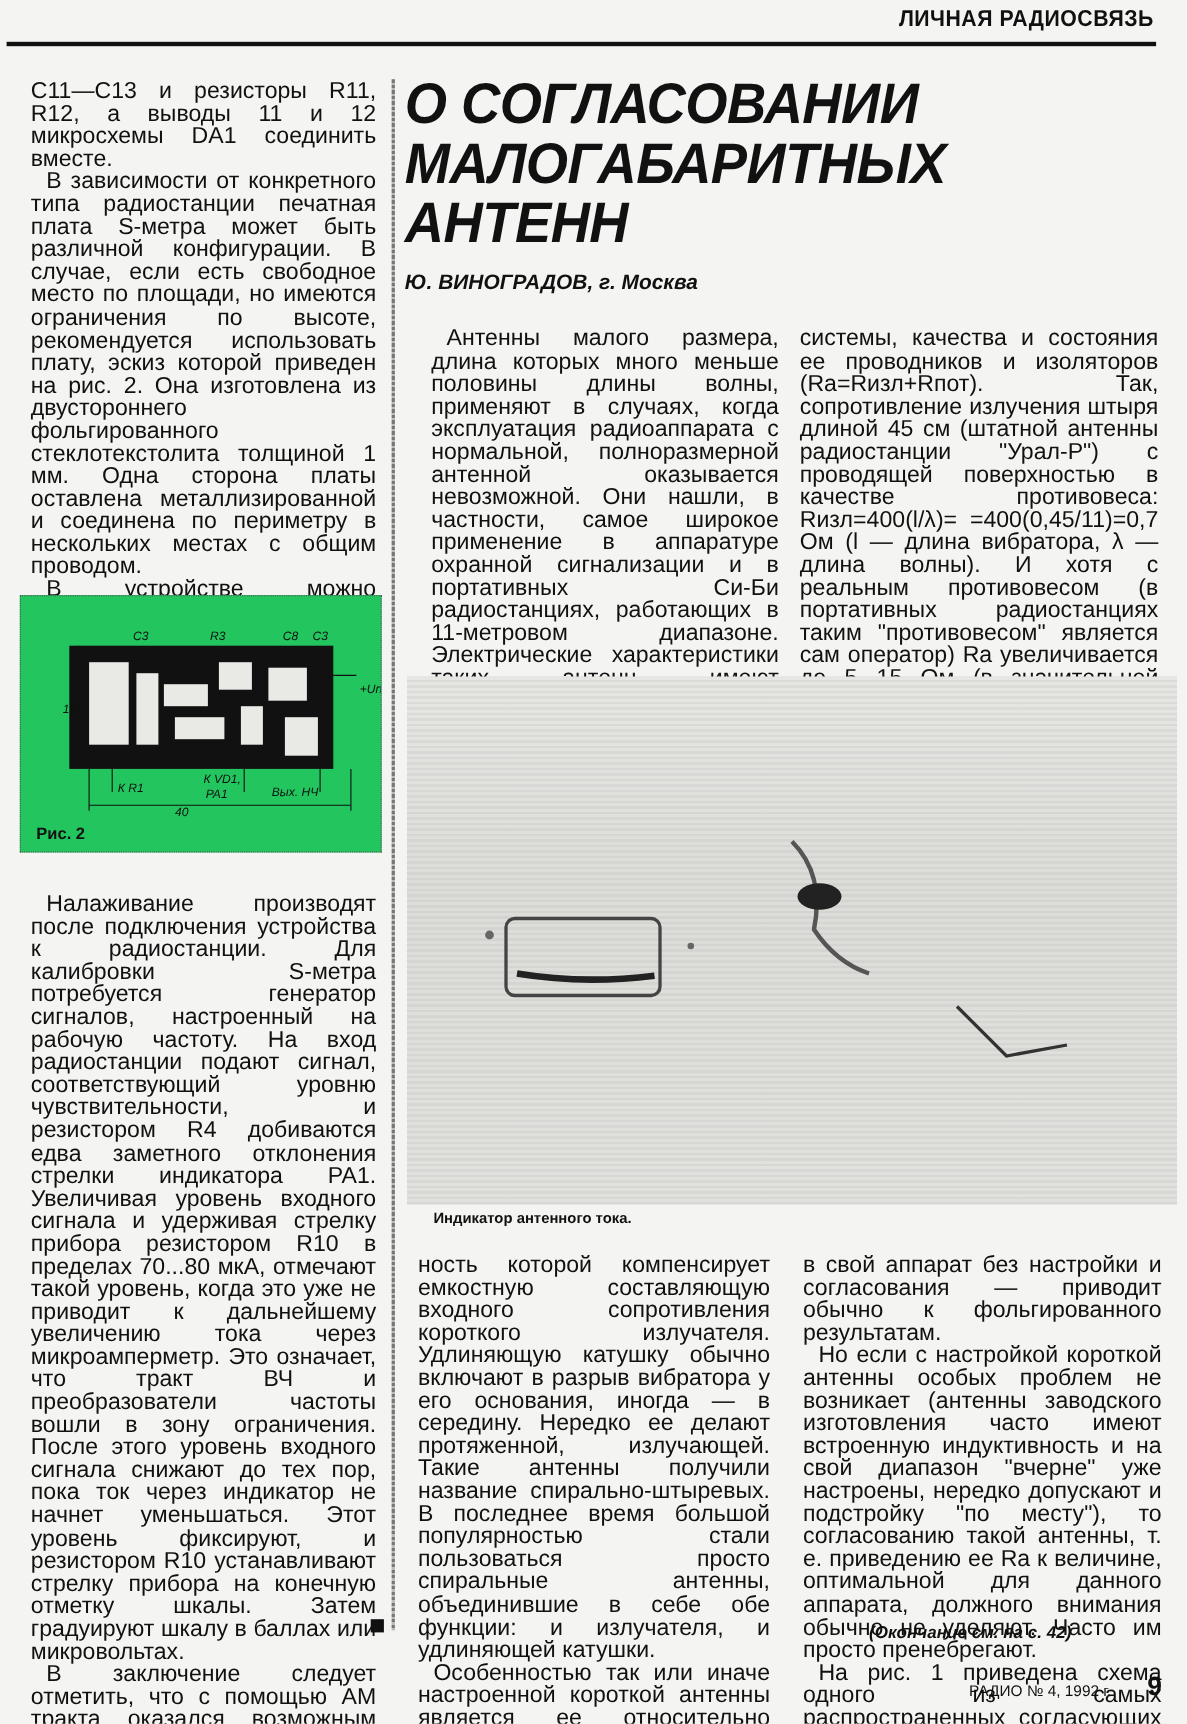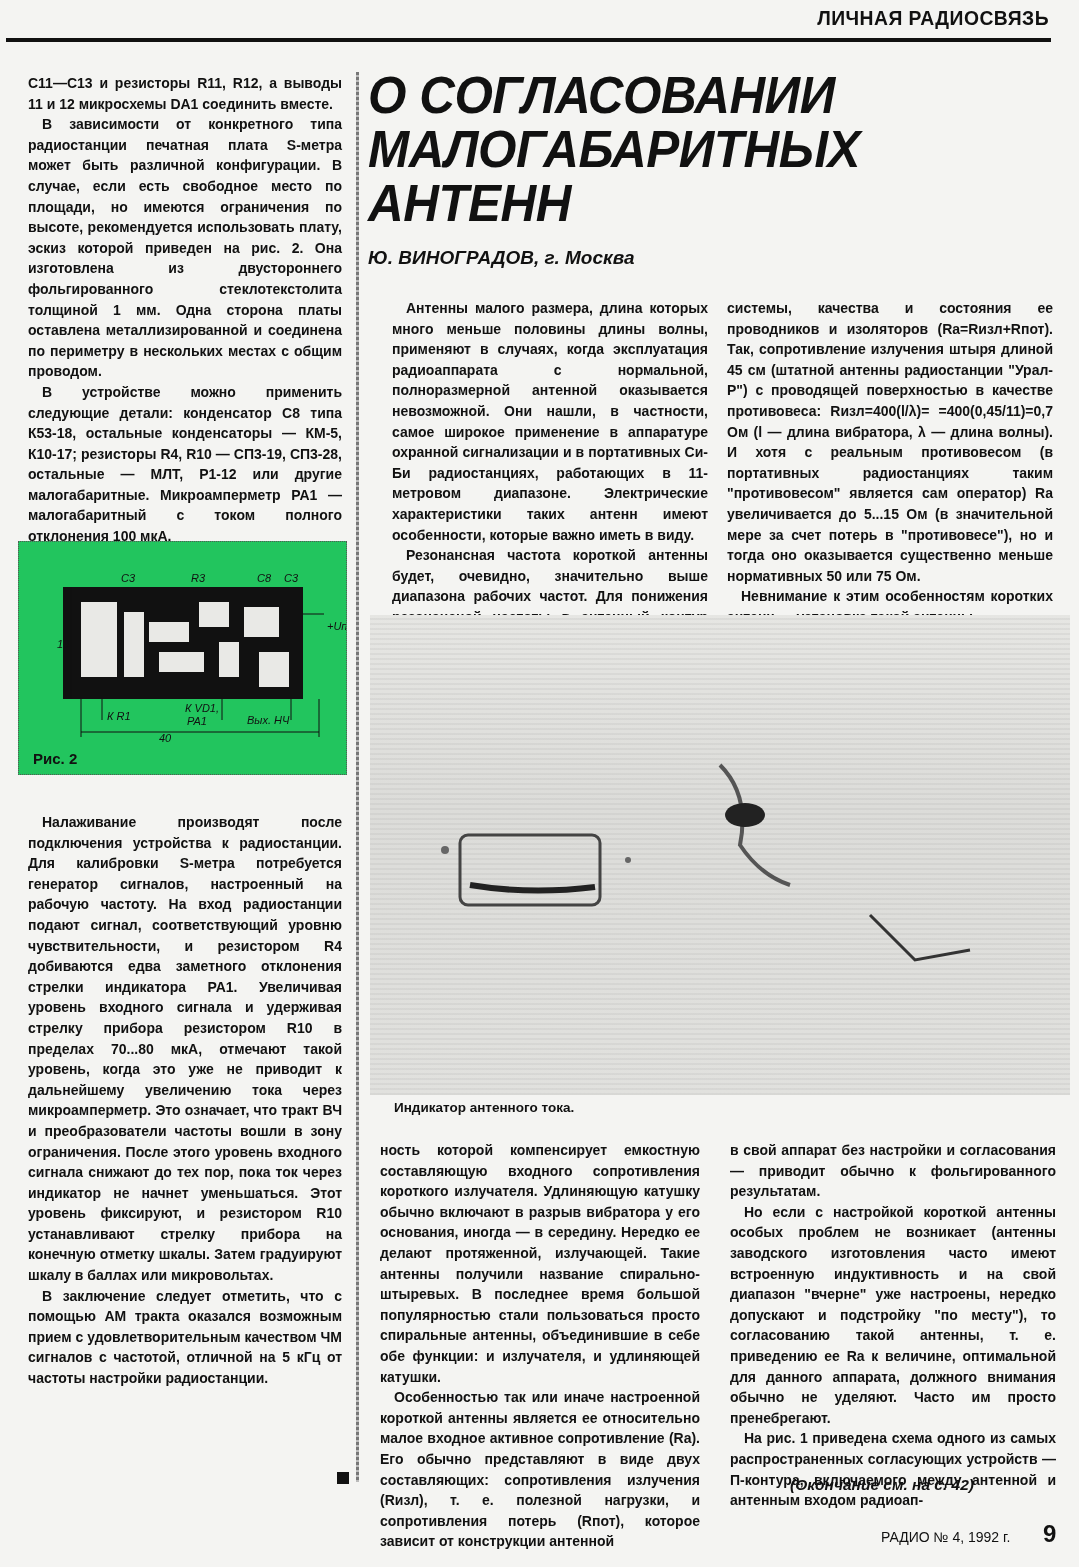--- a/index.html
+++ b/index.html
@@ -13,22 +13,22 @@
     position: absolute; right: 30px; top: 6px;
     font-family: "Liberation Sans", sans-serif; font-weight: bold;
     font-size: 21px; letter-spacing: 0.5px;
     transform: scaleX(0.92); transform-origin: right center;
   }
   .header-rule {
     position: absolute; left: 6px; right: 28px; top: 38px; height: 4px;
     background: #111;
   }
   .col {
-    position: absolute; font-size: 14px; line-height: 20.6px;
-    text-align: justify; hyphens: manual; font-weight: bold;
+    position: absolute; font-size: 21px; line-height: 20.6px;
+    text-align: justify; hyphens: manual;
   }
   .col p { margin: 0; text-indent: 0; }
   .col p.ind { text-indent: 14px; }
   .col-left { left: 28px; top: 73px; width: 314px; }
   .col-left-2 { left: 28px; top: 812px; width: 314px; }
   .col-mid { left: 380px; top: 298px; width: 316px; margin-left: 12px; }
   .col-right { left: 727px; top: 298px; width: 326px; }
   .col-mid-bot { left: 380px; top: 1140px; width: 320px; }
   .col-right-bot { left: 730px; top: 1140px; width: 326px; }
   .vrule {

